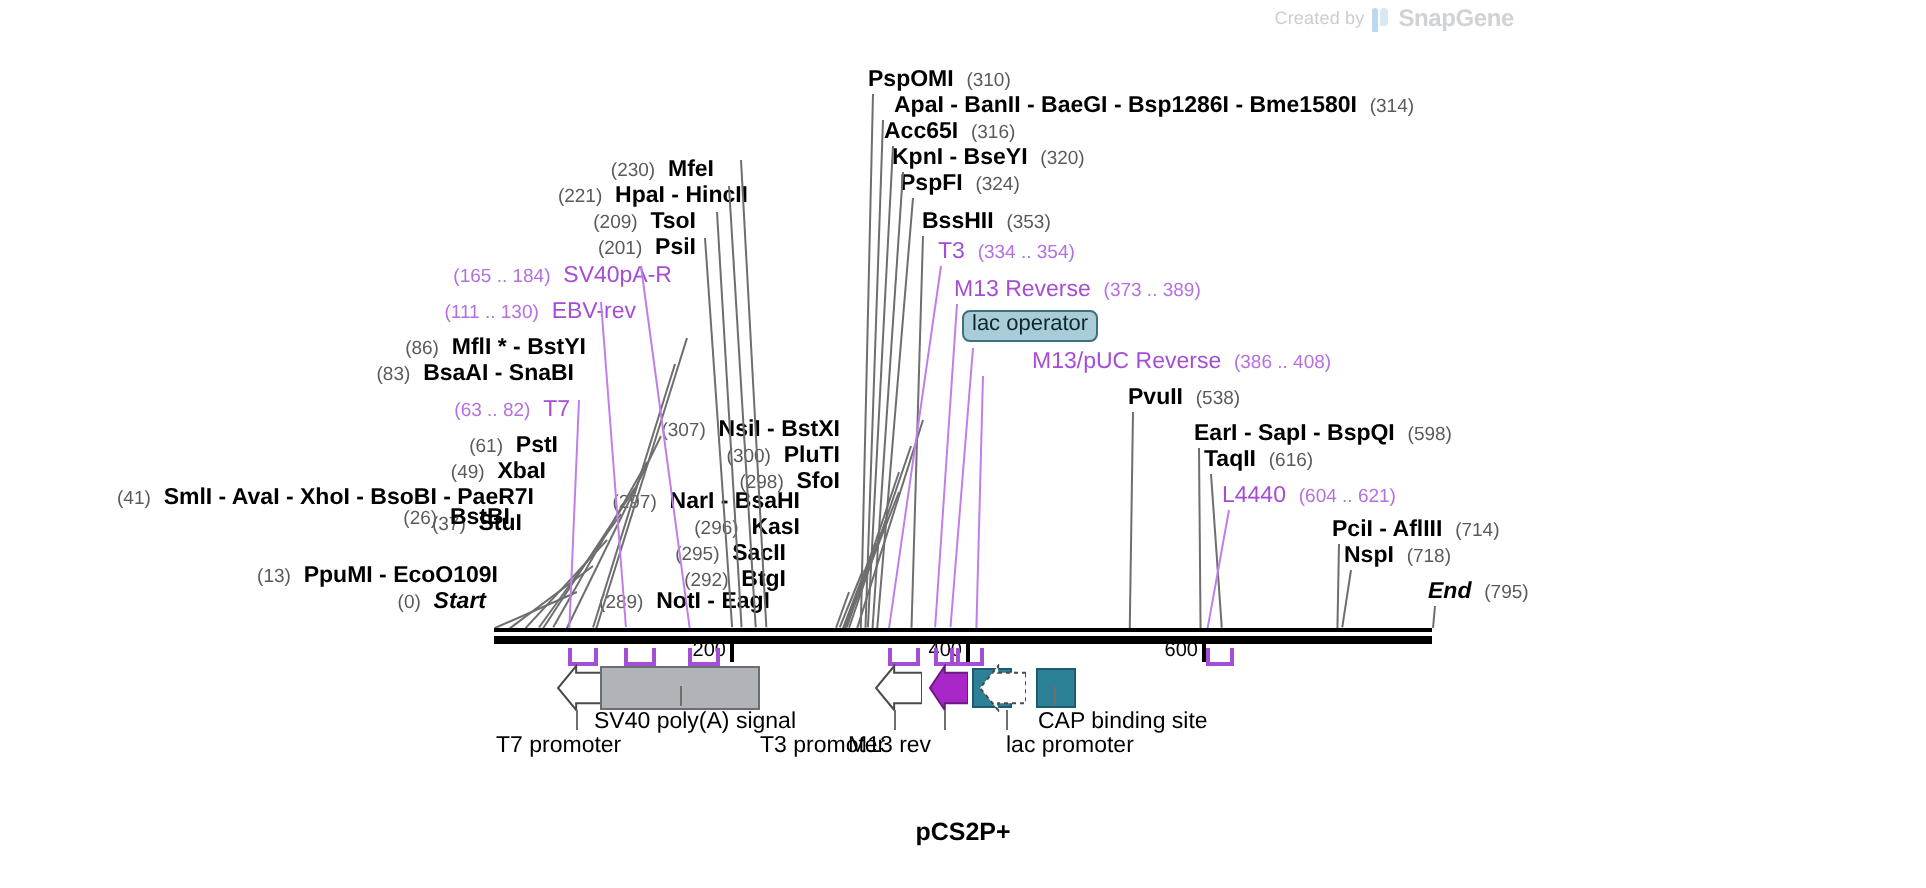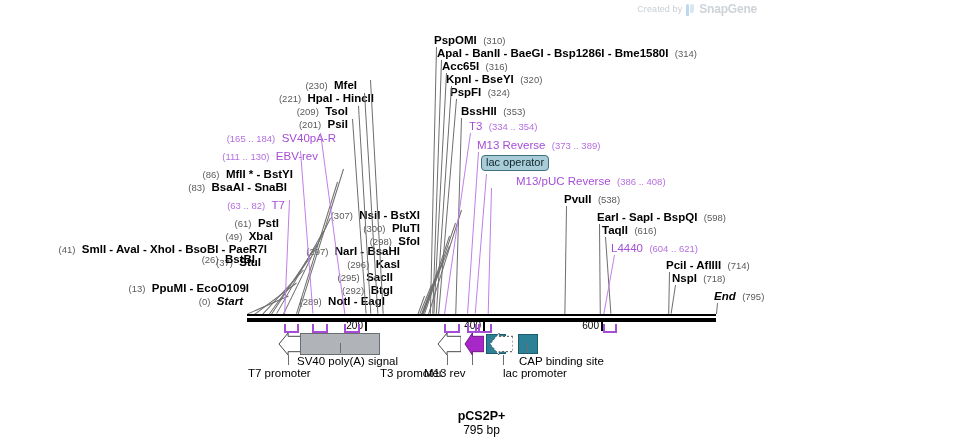--- a/index.html
+++ b/index.html
@@ -89,21 +89,21 @@
     <span>Created by</span>
     <span class="wm-logo">
         <i class="a"></i>
         <i class="b"></i>
       </span>
     <span class="wm-name">SnapGene</span>
   </div>
 
   <div id="label-layer">
       <div class="lbl blk" style="left: 434px; top: 34px;"><span><span class="enz">PspOMI</span></span>&nbsp;&nbsp;<span class="pos">(310)</span></div>
-      <div class="lbl blk" style="left: 437px; top: 47px;"><span><span class="enz">ApaI</span><span class="enz"> - </span><span class="enz">BanII</span><span class="enz"> - </span><span class="enz">BaeGI</span><span class="enz"> - </span><span class="enz">Bsp1286I</span><span class="enz"> - </span><span class="enz">Bme1580I</span></span>&nbsp;&nbsp;<span class="pos">(314)</span></div>
+      <div class="lbl blk" style="left: 437px; top: 47px; padding-left: 10px;"><span><span class="enz">ApaI</span><span class="enz"> - </span><span class="enz">BanII</span><span class="enz"> - </span><span class="enz">BaeGI</span><span class="enz"> - </span><span class="enz">Bsp1286I</span><span class="enz"> - </span><span class="enz">Bme1580I</span></span>&nbsp;&nbsp;<span class="pos">(314)</span></div>
       <div class="lbl blk" style="left: 442px; top: 60px;"><span><span class="enz">Acc65I</span></span>&nbsp;&nbsp;<span class="pos">(316)</span></div>
       <div class="lbl blk" style="left: 446px; top: 73px;"><span><span class="enz">KpnI</span><span class="enz"> - </span><span class="enz">BseYI</span></span>&nbsp;&nbsp;<span class="pos">(320)</span></div>
       <div class="lbl blk" style="left: 450px; top: 86px;"><span><span class="enz">PspFI</span></span>&nbsp;&nbsp;<span class="pos">(324)</span></div>
       <div class="lbl blk" style="left: 461px; top: 105px;"><span><span class="enz">BssHII</span></span>&nbsp;&nbsp;<span class="pos">(353)</span></div>
       <div class="lbl pur" style="left: 469px; top: 120px;"><span><span class="feat">T3</span></span>&nbsp;&nbsp;<span class="pos pur">(334 .. 354)</span></div>
       <div class="lbl pur" style="left: 477px; top: 139px;"><span><span class="feat">M13 Reverse</span></span>&nbsp;&nbsp;<span class="pos pur">(373 .. 389)</span></div>
       <div class="lbl pur" style="left: 516px; top: 175px;"><span><span class="feat">M13/pUC Reverse</span></span>&nbsp;&nbsp;<span class="pos pur">(386 .. 408)</span></div>
       <div class="lbl blk" style="left: 564px; top: 193px;"><span><span class="enz">PvuII</span></span>&nbsp;&nbsp;<span class="pos">(538)</span></div>
       <div class="lbl blk" style="left: 597px; top: 211px;"><span><span class="enz">EarI</span><span class="enz"> - </span><span class="enz">SapI</span><span class="enz"> - </span><span class="enz">BspQI</span></span>&nbsp;&nbsp;<span class="pos">(598)</span></div>
       <div class="lbl blk" style="left: 602px; top: 224px;"><span><span class="enz">TaqII</span></span>&nbsp;&nbsp;<span class="pos">(616)</span></div>
@@ -231,15 +231,14 @@
           <path d="M 24 4.32 L 10.08 4.32 L 10.08 1 L 1 12 L 10.08 23 L 10.08 19.68 L 24 19.68 Z" fill="#ffffff" stroke="#4a4a4a" stroke-width="1" stroke-dasharray="2,2"></path>
         </svg></div>
       <div class="featstem" style="left: 503px; top: 355px; height: 10px;"></div>
       <div class="featlbl" style="left: 503px; top: 367px;">lac promoter</div>
       <div class="box" style="left: 518px; top: 334px; width: 18px; height: 18px; background: rgb(45, 129, 150); border-color: rgb(29, 92, 109);"></div>
       <div class="featstem" style="left: 527px; top: 343px; height: 10px;"></div>
       <div class="featlbl" style="left: 519px; top: 355px;">CAP binding site</div>
     </div>
 
   <div id="plasmid-title">pCS2P+</div>
-  <div id="plasmid-size">795 bp</div>
 
 </div>
 
 </body></html>

